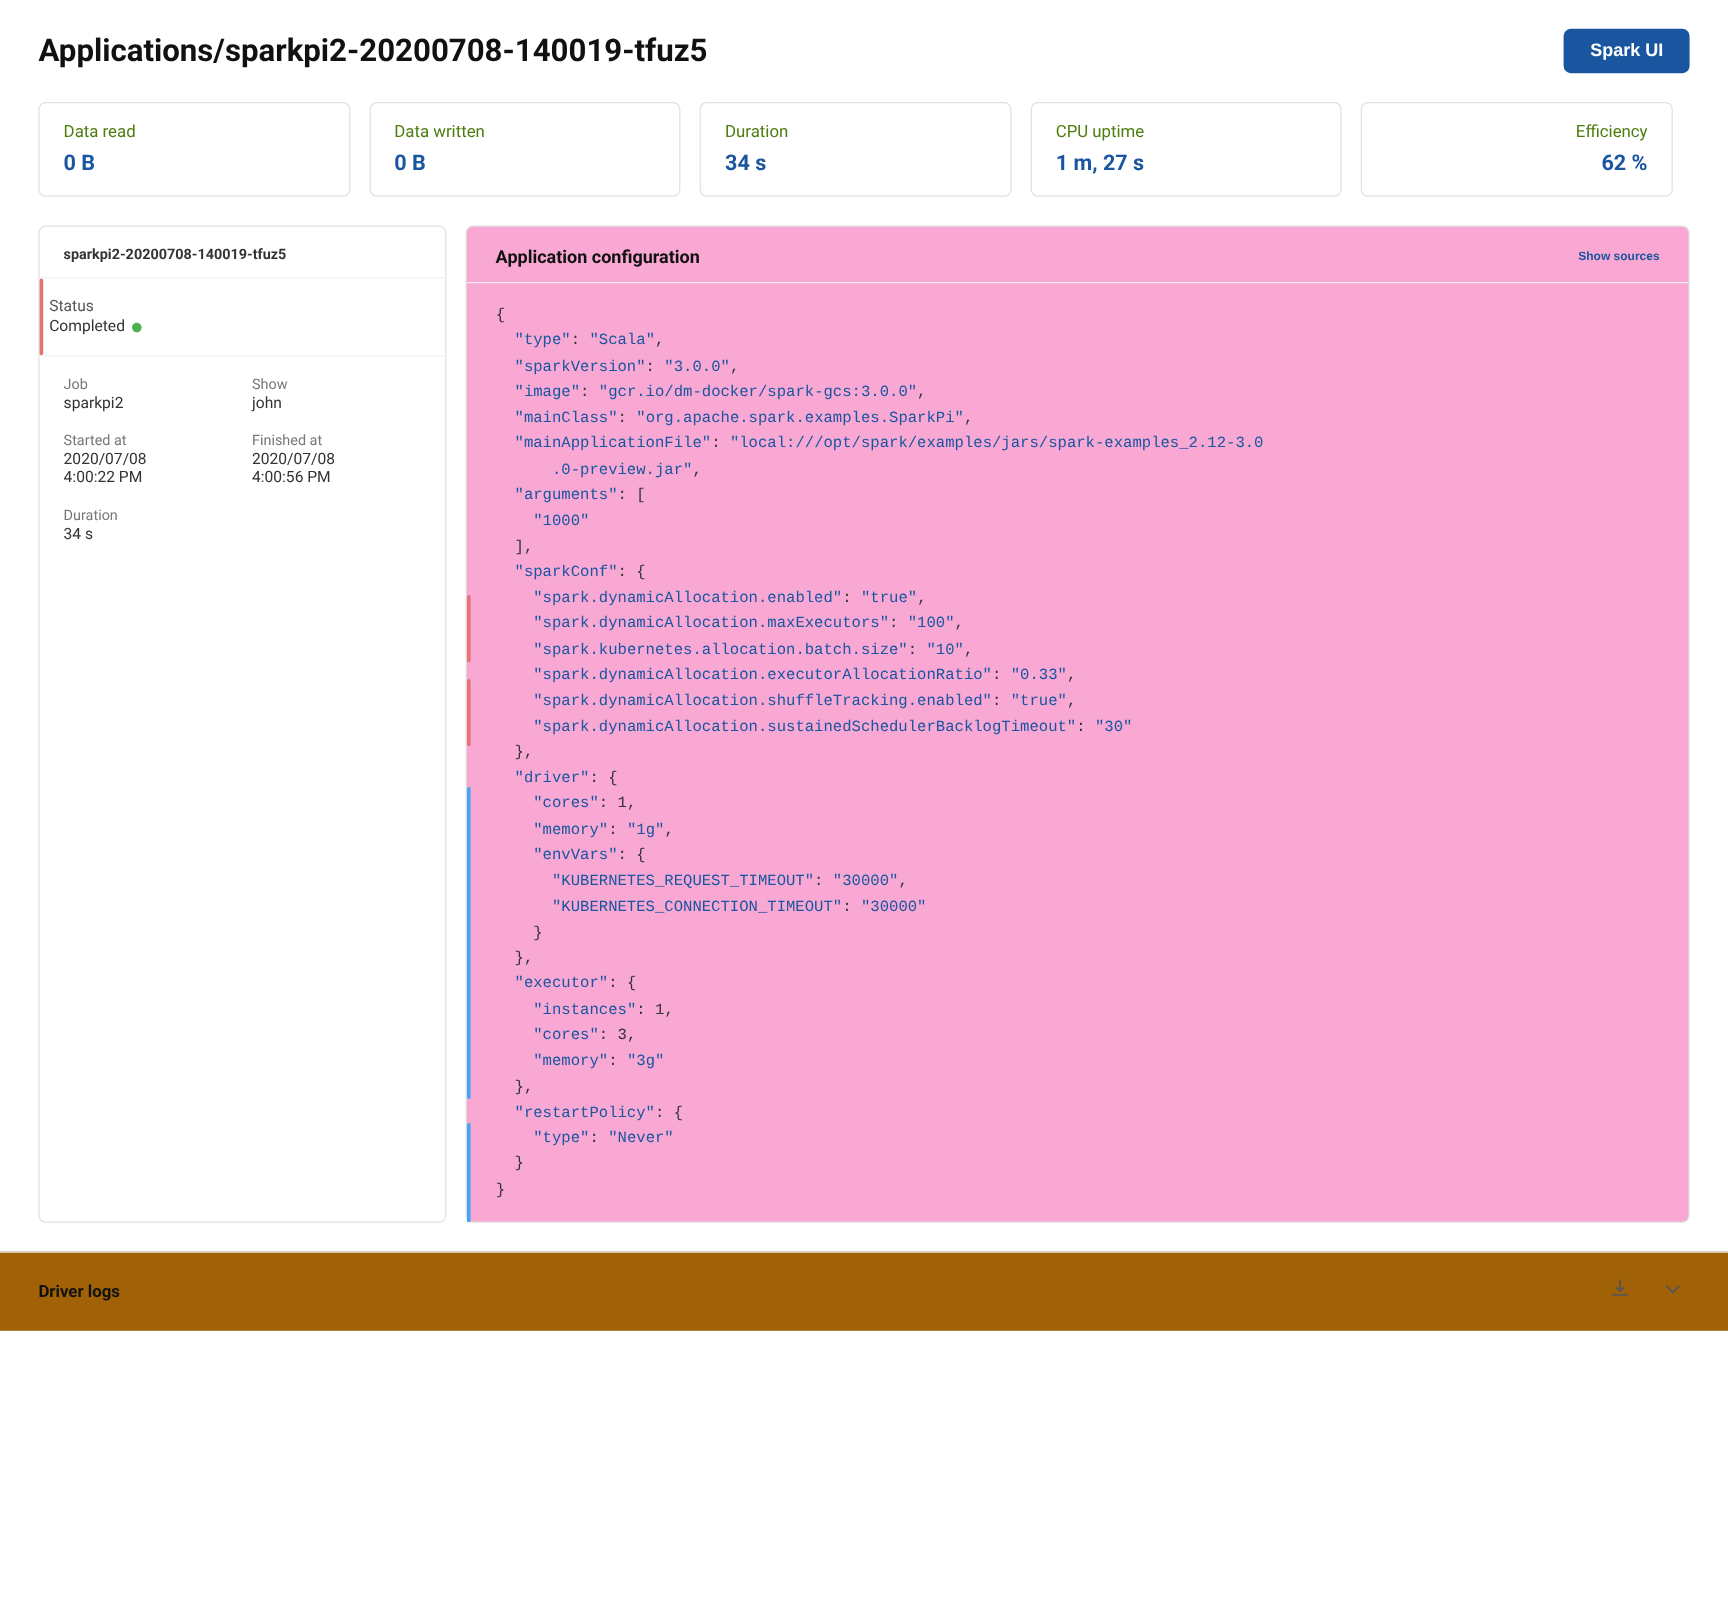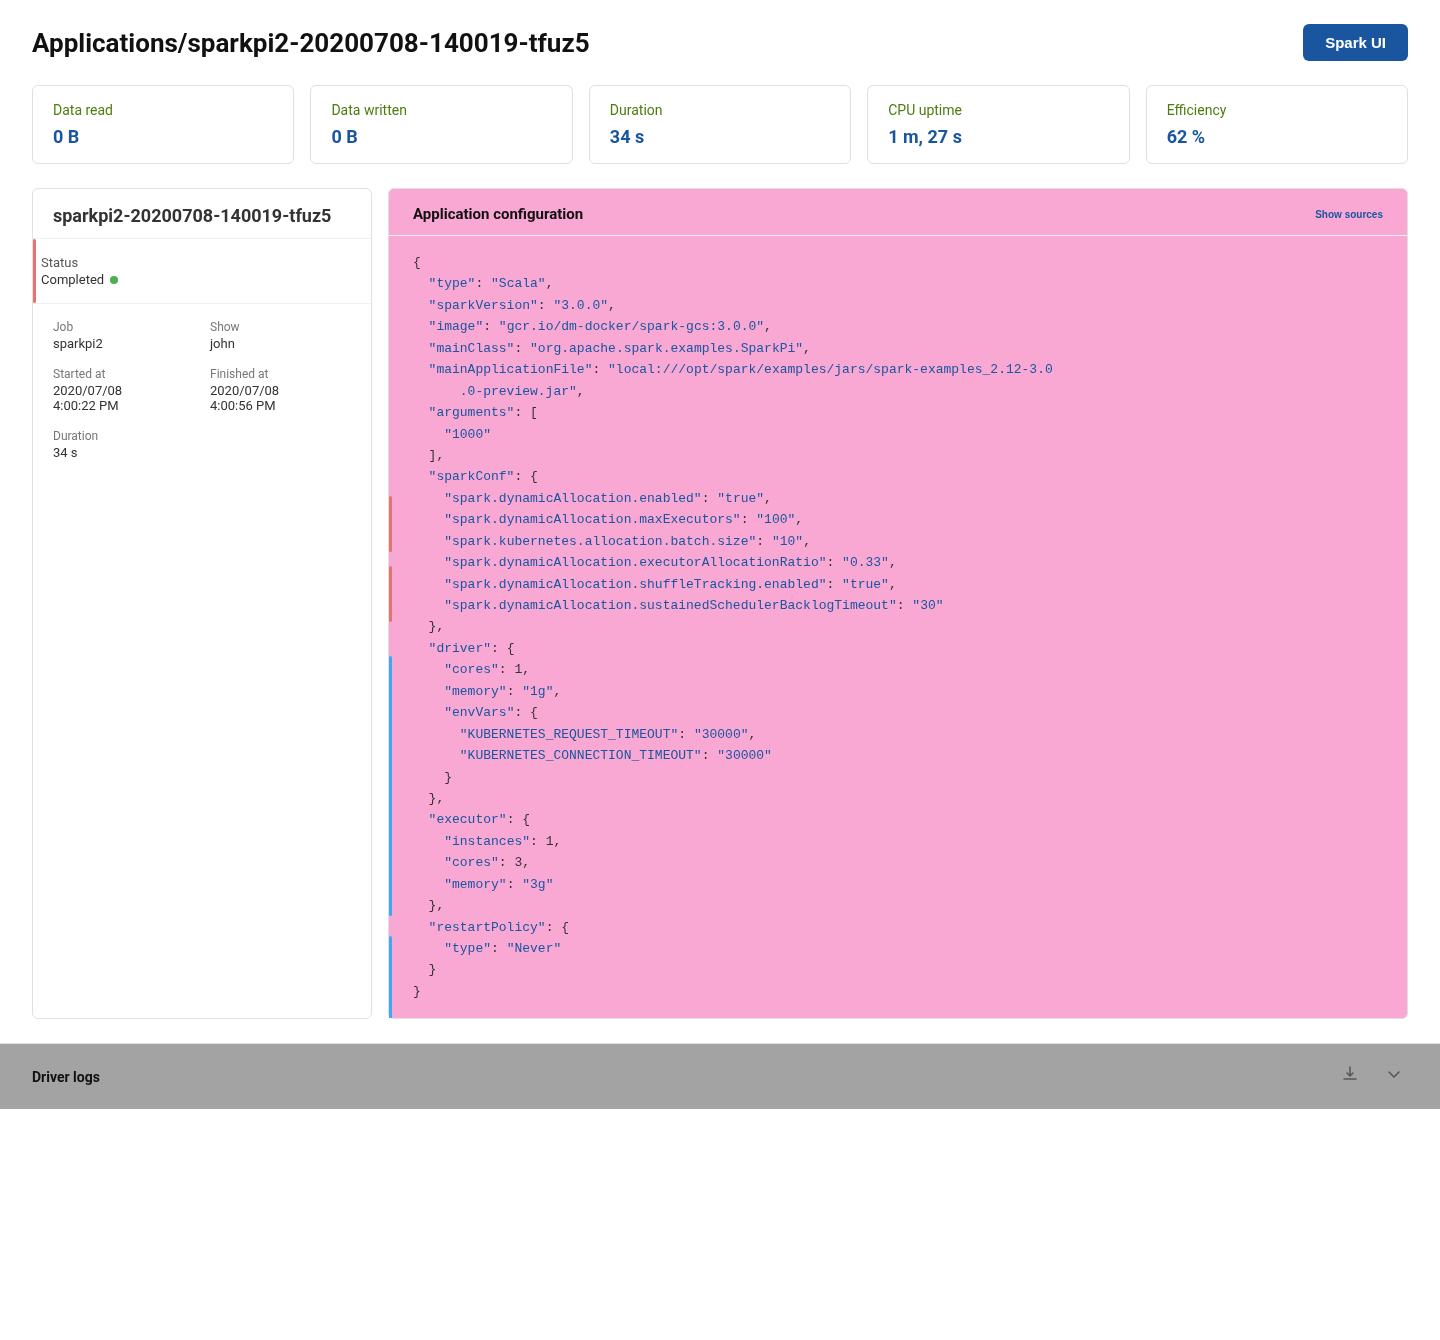--- a/index.html
+++ b/index.html
@@ -46,21 +46,21 @@
       background: #fff;
     }
     .metric-card {
       flex: 1;
       border: 1px solid #e0e0e0;
       border-radius: 6px;
       padding: 16px 20px;
       margin-right: 16px;
       background: #fff;
     }
-    .metric-card:last-child { margin-right: 0; }
+    .metric-card:last-child { margin-right: 14px; text-align: right; }
     .metric-label {
       font-size: 14px;
       color: #4d7c0f;
       margin-bottom: 8px;
     }
     .metric-value {
       font-size: 18px;
       font-weight: 700;
       color: #1a56a0;
     }
@@ -74,21 +74,21 @@
     .left-panel {
       width: 340px;
       min-width: 340px;
       border: 1px solid #e0e0e0;
       border-radius: 6px;
       background: #fff;
       padding: 0;
     }
     .left-panel-title {
       font-weight: 700;
-      font-size: 18px;
+      font-size: 12px;
       padding: 16px 20px 12px 20px;
       border-bottom: 1px solid #f0f0f0;
     }
 
     .status-label {
       font-size: 13px;
       color: #555;
       margin-bottom: 2px;
     }
     .status-value {
@@ -168,21 +168,21 @@
       background: #e57373;
       border-radius: 2px;
     }
 
     .driver-logs-bar {
       display: flex;
       align-items: center;
       justify-content: space-between;
       padding: 16px 32px;
       border-top: 1px solid #e0e0e0;
-      background: #a3a3a3;
+      background: #a16207;
       margin-top: 8px;
     }
     .driver-logs-title {
       font-weight: 700;
       font-size: 14px;
       color: #111;
     }
     .driver-logs-actions {
       display: flex;
       gap: 16px;

